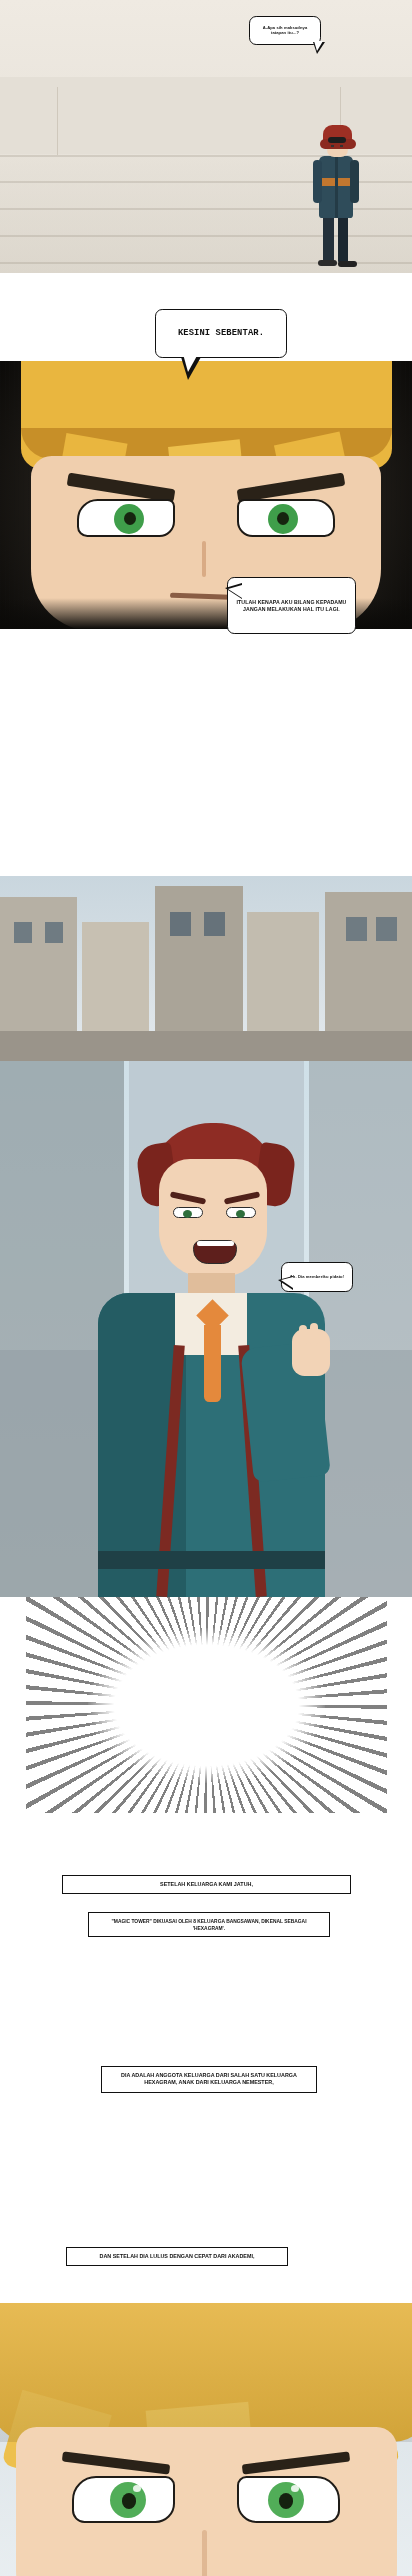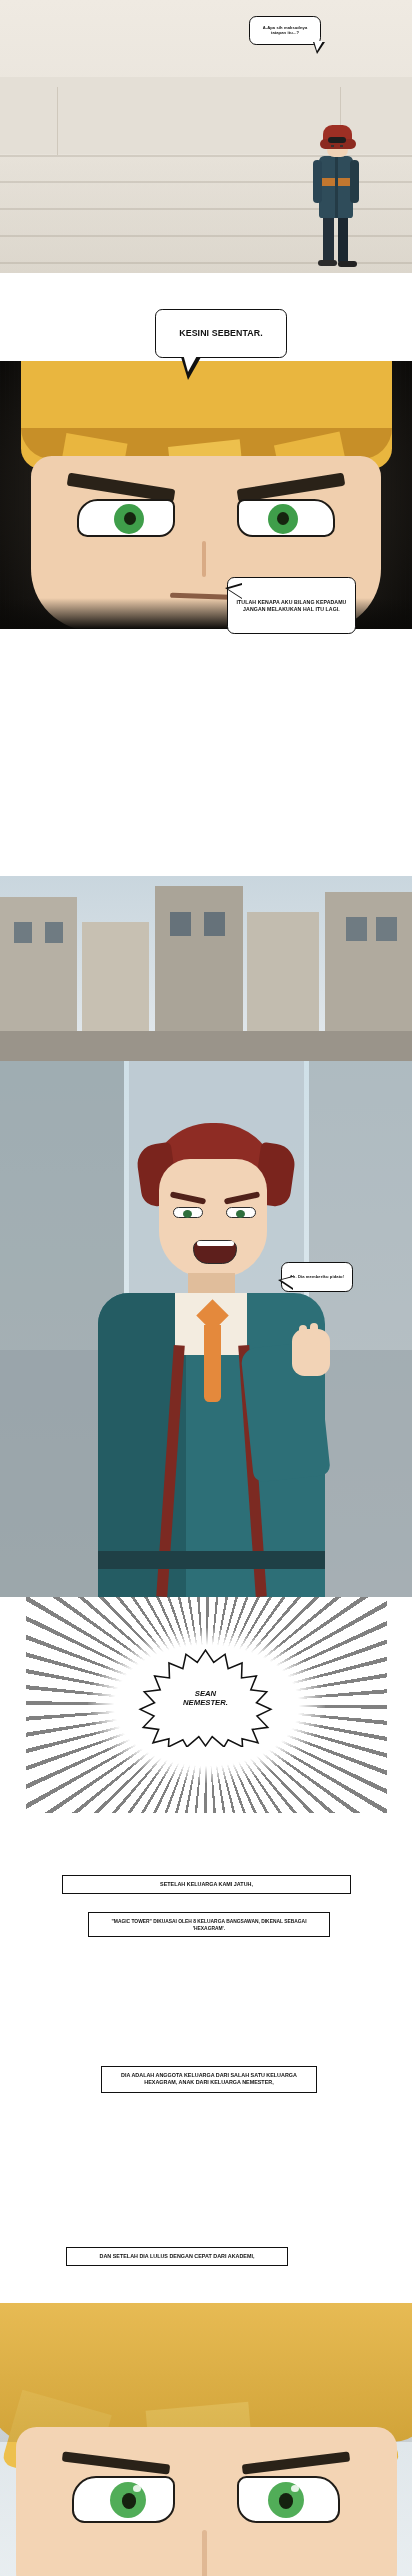--- a/index.html
+++ b/index.html
@@ -40,21 +40,21 @@
   }
   .bubble span {
     display: block;
     line-height: 1.25;
     font-weight: 700;
     color: #111;
     letter-spacing: 0.1px;
   }
   .bubble.small span { font-size: 5.2px; font-weight: 600; }
   .bubble.tiny span { font-size: 4.1px; font-weight: 600; }
-  .bubble.big span { font-size: 8.8px; }
+  .bubble.big span { font-size: 8.8px; font-family: Liberation Mono, monospace; }
 
   .tail {
     position: absolute;
     width: 0; height: 0;
     z-index: 41;
   }
 
   
   .caption {
     position: absolute;
@@ -273,29 +273,20 @@
     </div>
     <div class="tail" style="left:278px; top:215px; border-top:4.1px solid transparent; border-bottom:10.3px solid transparent; border-right:15.5px solid #111;"></div>
     <div class="tail" style="left:281px; top:216px; border-top:3.1px solid transparent; border-bottom:8.2px solid transparent; border-right:12.4px solid #fff;"></div>
   </div>
 
   <div class="panel" style="left:0; top:1597px; width:412px; height:216px; border:none; background:#ffffff;">
     <div class="radial" style="left:26px; top:-20.6px; width:361px; height:258px;"></div>
     <div class="ink" style="left:88px; top:31px; width:237px; height:155px; background:radial-gradient(ellipse at center,#ffffff 55%, rgba(255,255,255,0) 72%);"></div>
   </div>
 
-  <div class="spiky" style="left:118px; top:1649px; width:175px; height:98px;">
-    <svg viewBox="0 0 340 190" width="175" height="98" style="position:absolute; inset:0;">
-      <polygon points="170,2 186,26 208,10 214,38 241,27 240,56 269,52 258,79 289,83 269,104 297,117 270,130 291,152 261,156 272,182 241,174 242,190 214,176 206,190 183,170 170,188 157,170 134,190 126,176 98,190 99,174 68,182 79,156 49,152 70,130 43,117 71,104 51,83 82,79 71,52 100,56 99,27 126,38 132,10 154,26" fill="#ffffff" stroke="#111111" stroke-width="3"></polygon>
-    </svg>
-    <div class="inner">
-      <div>SEAN</div>
-      <div>NEMESTER.</div>
-    </div>
-  </div>
 
   <div class="caption" style="left:62px; top:1875px; width:289px;">
     <span>SETELAH KELUARGA KAMI JATUH,</span>
   </div>
 
   <div class="caption thin" style="left:88px; top:1912px; width:242px;">
     <span>"MAGIC TOWER" DIKUASAI OLEH 8 KELUARGA BANGSAWAN, DIKENAL SEBAGAI 'HEXAGRAM'.</span>
   </div>
 
   <div class="caption" style="left:101px; top:2066px; width:216px;">

